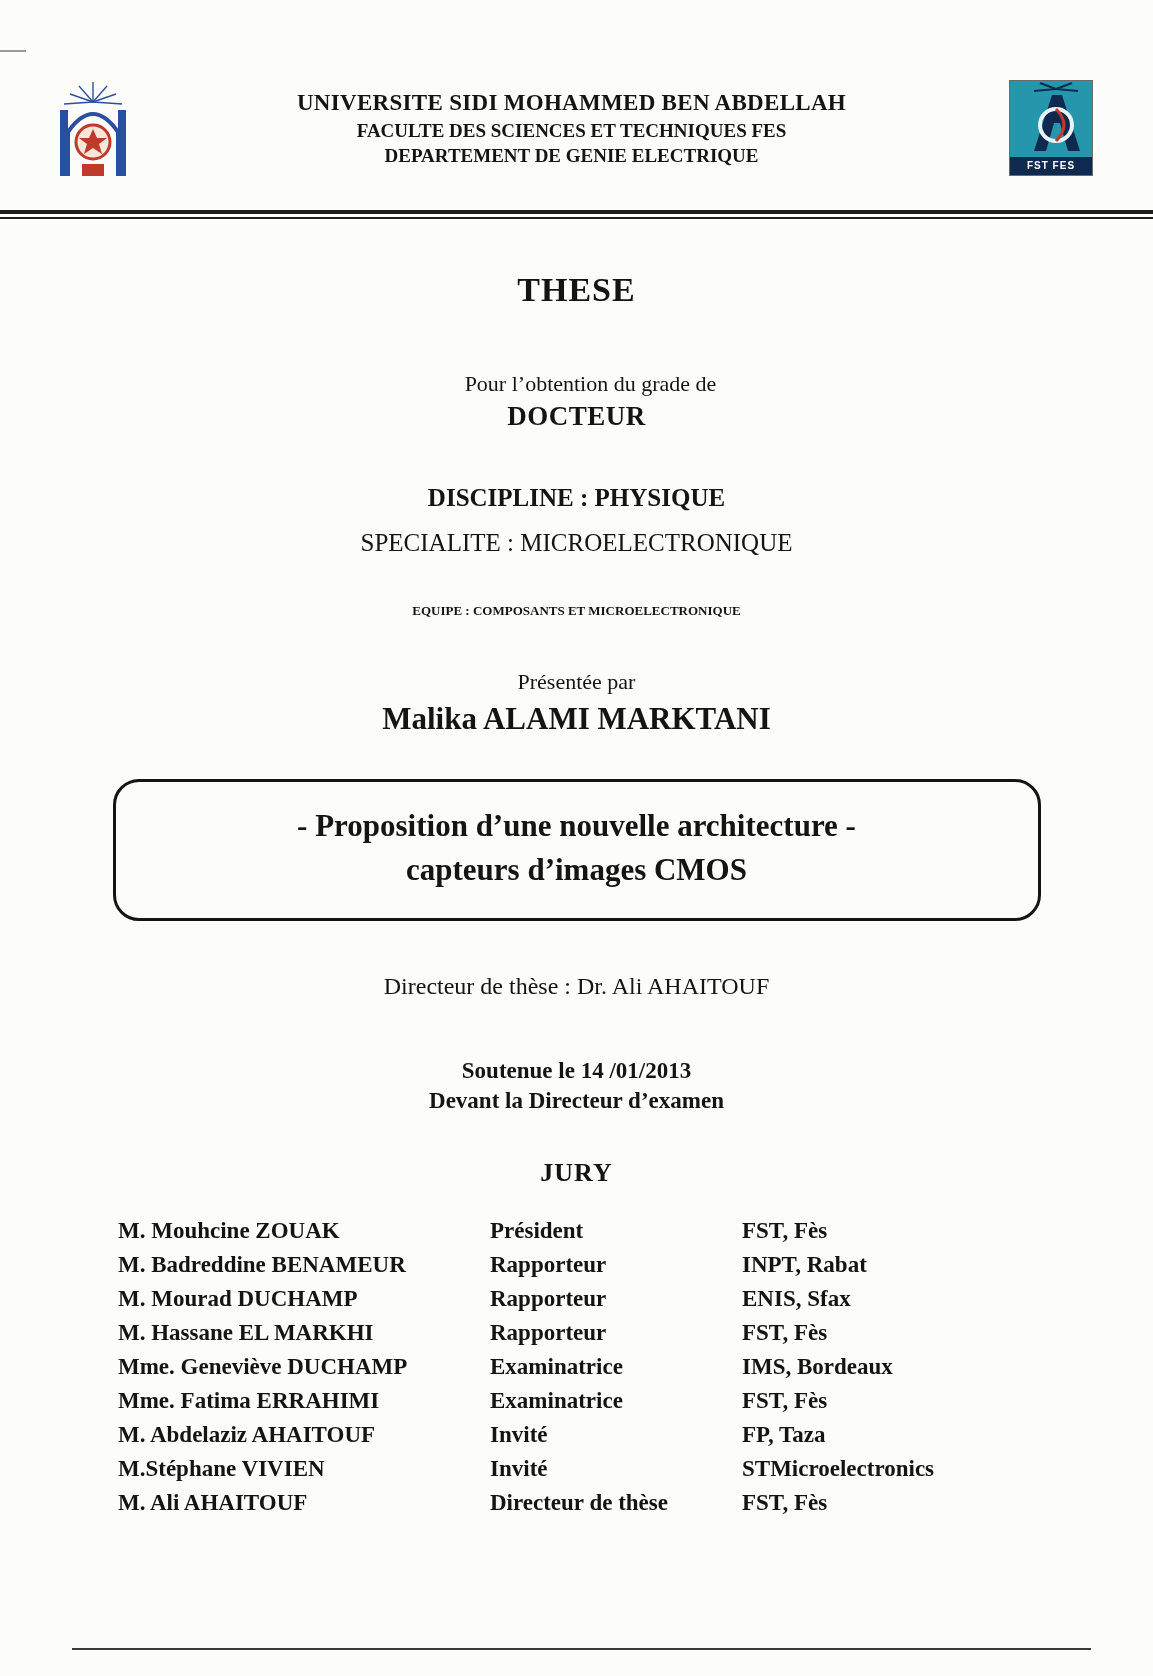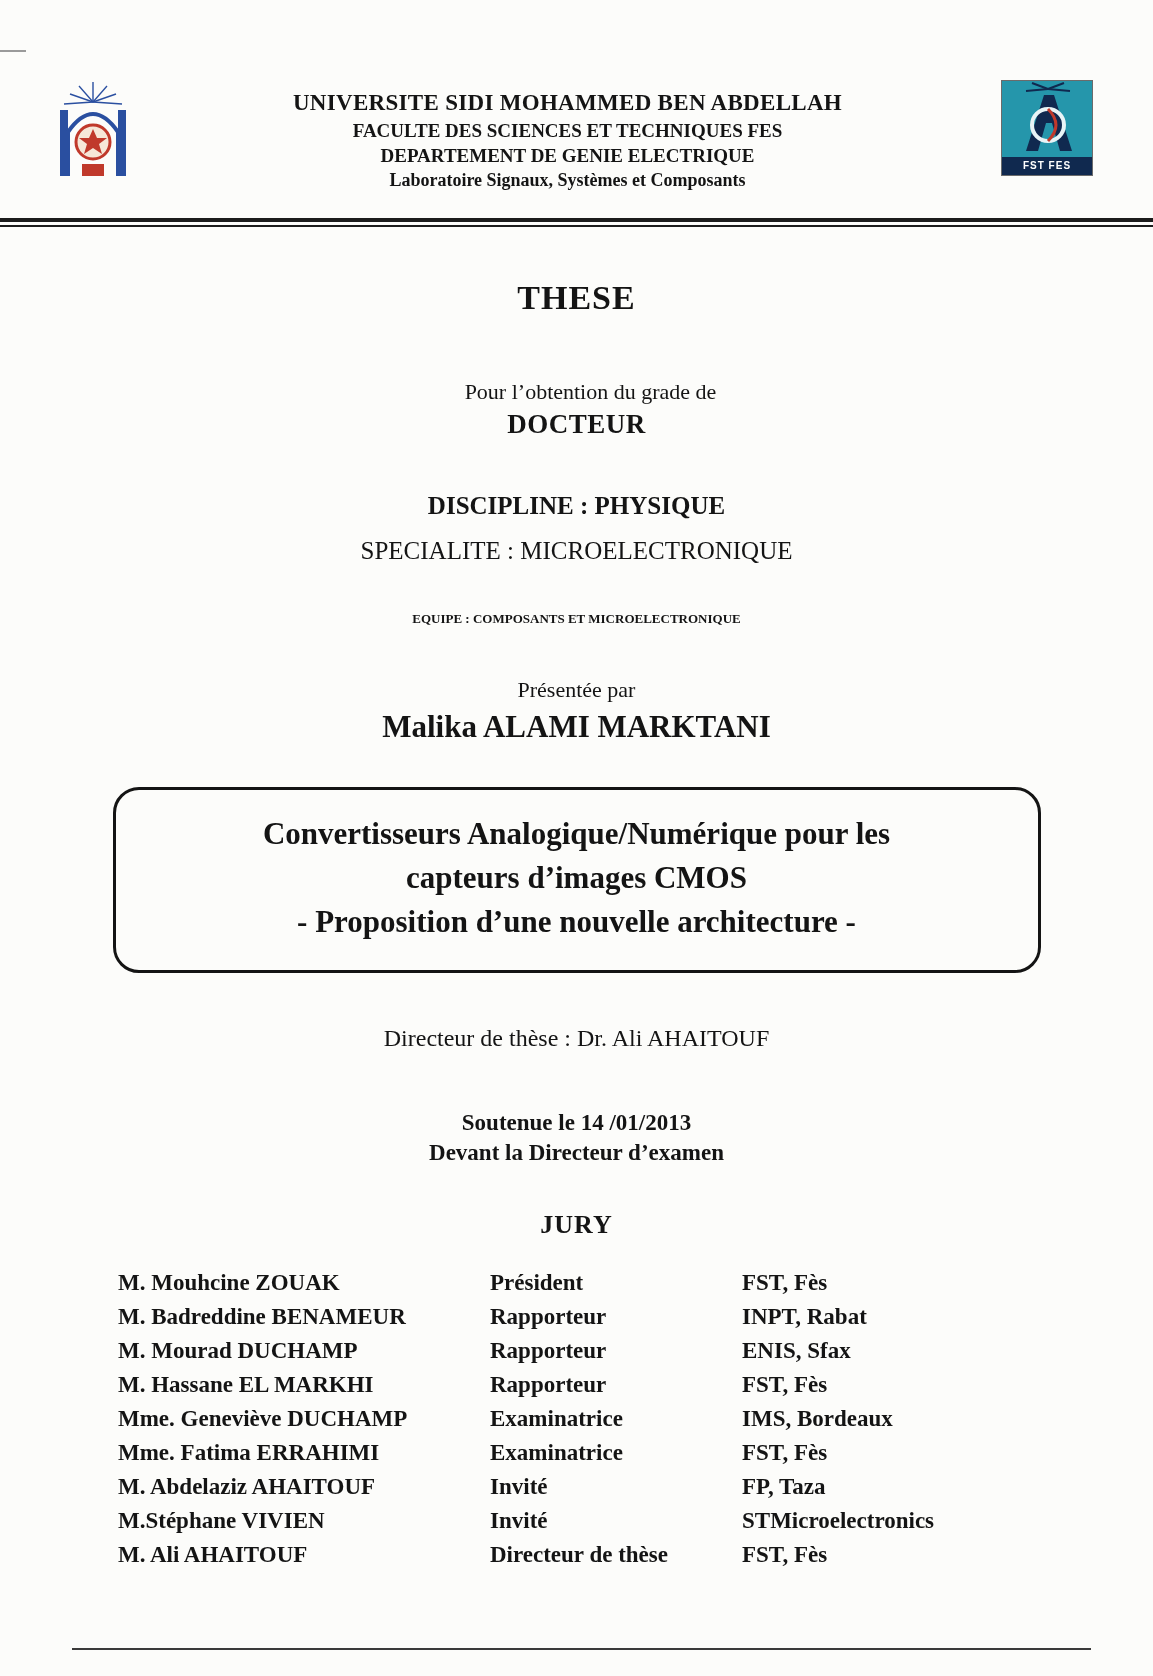--- a/index.html
+++ b/index.html
@@ -31,21 +31,21 @@
     flex: 1 1 auto;
     text-align: center;
     padding-top: 8px;
     line-height: 1.32;
   }
   .h-line1 { font-size: 23px; font-weight: bold; letter-spacing: 0.3px; }
   .h-line2 { font-size: 19px; font-weight: bold; }
   .h-line3 { font-size: 19px; font-weight: bold; }
   .h-line4 { font-size: 18px; font-weight: bold; }
   .logo-right {
-    width: 92px;
+    width: 84px;
     height: 96px;
     flex: 0 0 auto;
     position: relative;
     background: #2596ab;
     border: 1px solid #6b6b6b;
     overflow: hidden;
   }
   .logo-right .band {
     position: absolute;
     left: 0; right: 0; bottom: 0;
@@ -159,21 +159,20 @@
         <circle cx="41" cy="62" r="17" fill="#f6e7d8" stroke="#c0392b" stroke-width="3"></circle>
         <path d="M41 49 L45 58 L55 58 L47 64 L50 74 L41 68 L32 74 L35 64 L27 58 L37 58 Z" fill="#c0392b"></path>
         <rect x="30" y="84" width="22" height="12" fill="#c0392b"></rect>
       </svg>
     </div>
 
     <div class="header-text">
       <div class="h-line1">UNIVERSITE SIDI MOHAMMED BEN ABDELLAH</div>
       <div class="h-line2">FACULTE DES SCIENCES ET TECHNIQUES FES</div>
       <div class="h-line3">DEPARTEMENT DE GENIE ELECTRIQUE</div>
-      <div class="h-line4">Laboratoire Signaux, Systèmes et Composants</div>
     </div>
 
     <div class="logo-right">
       <svg viewBox="0 0 92 78" width="92" height="78">
         <rect x="0" y="0" width="92" height="78" fill="#2596ab"></rect>
         <g stroke="#10294f" stroke-width="2">
           <line x1="46" y1="8" x2="30" y2="2"></line>
           <line x1="46" y1="8" x2="62" y2="2"></line>
           <line x1="46" y1="8" x2="24" y2="10"></line>
           <line x1="46" y1="8" x2="68" y2="10"></line>
@@ -196,23 +195,22 @@
 
   <div class="center discipline">DISCIPLINE : PHYSIQUE</div>
   <div class="center specialite">SPECIALITE : MICROELECTRONIQUE</div>
 
   <div class="center equipe">EQUIPE : COMPOSANTS ET MICROELECTRONIQUE</div>
 
   <div class="center presented-by">Présentée par</div>
   <div class="center author">Malika ALAMI MARKTANI</div>
 
   <div class="title-box">
-    <div>Convertisseurs Analogique/Numérique pour les</div>
+    <div>- Proposition d’une nouvelle architecture -</div>
     <div>capteurs d’images CMOS</div>
-    <div>- Proposition d’une nouvelle architecture -</div>
   </div>
 
   <div class="center director">Directeur de thèse : Dr. Ali AHAITOUF</div>
 
   <div class="center defense-date">Soutenue le 14 /01/2013</div>
   <div class="center commission">Devant la Directeur d’examen</div>
 
   <div class="center jury-heading">JURY</div>
 
   <div class="jury-table">

